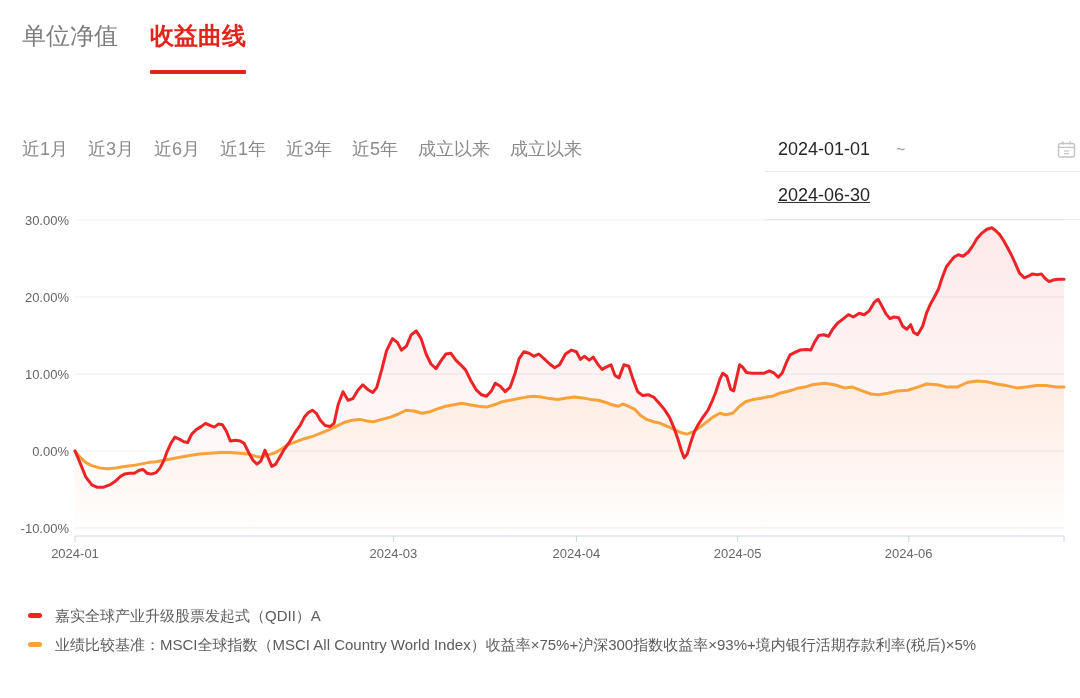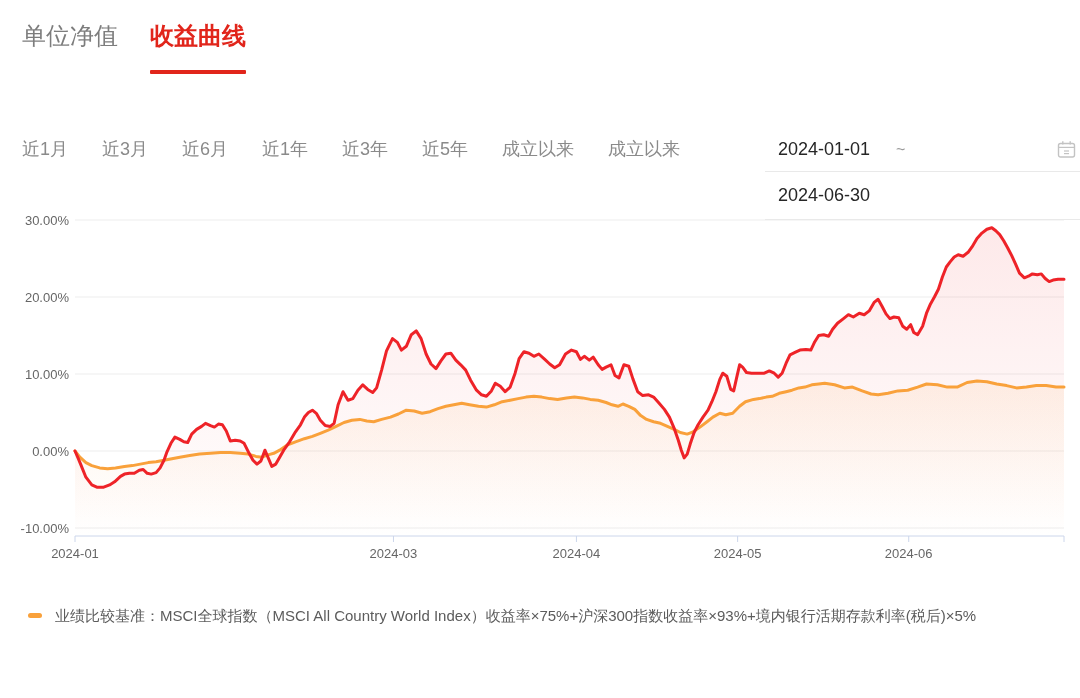--- a/index.html
+++ b/index.html
@@ -11,29 +11,29 @@
   .page{position:absolute;inset:0;}
   
   #chart-svg{position:absolute;left:0;top:0;width:1080px;height:698px;}
   #chart-svg text{font-family:"Liberation Sans","DejaVu Sans",sans-serif;}
   
   .tabs{position:absolute;left:22px;top:22px;display:flex;gap:32px;}
   .tab{position:relative;font-size:24px;line-height:28px;color:#7d7d7d;cursor:pointer;padding-bottom:32px;}
   .tab.active{color:#e1251b;font-weight:bold;}
   .tab-underline{position:absolute;left:0;bottom:8px;width:100%;height:4px;background:#e1251b;border-radius:1px;}
   
-  .filters{position:absolute;left:22px;top:137px;display:flex;gap:34px;font-size:18px;color:#8a8a8a;}
+  .filters{position:absolute;left:22px;top:137px;display:flex;gap:20px;font-size:18px;color:#8a8a8a;}
   .filter-item{cursor:pointer;white-space:nowrap;}
   
   .datepicker{position:absolute;left:765px;top:128px;width:315px;}
   .dp-row{display:flex;align-items:center;height:43px;border-bottom:1px solid #e9e9e9;padding:0 4px 0 13px;}
   .dp-date{font-size:18px;color:#262626;}
   .dp-tilde{font-size:16px;color:#9b9b9b;margin-left:26px;}
   .dp-cal{margin-left:auto;cursor:pointer;display:flex;}
-  .dp-row2{height:47px;}
+  .dp-row2{height:47px;text-decoration:underline;}
   
   .legend{position:absolute;left:28px;top:603px;width:1024px;}
   .legend-item{display:flex;align-items:flex-start;cursor:pointer;margin-bottom:3px;}
   .swatch{flex:0 0 14px;height:5px;border-radius:2.5px;margin-top:10px;background:#ccc;}
   .legend-text{margin-left:13px;font-size:15px;line-height:26px;color:#5c5c5c;max-width:990px;}
 </style>
 </head>
 <body>
 
 <div class="page">
@@ -113,18 +113,22 @@
         </svg>
       </span>
     </div>
     <div class="dp-row dp-row2">
       <span class="dp-date">2024-06-30</span>
     </div>
   </div>
 
   <div class="legend">
     <div class="legend-item">
+      <span class="swatch" style="background: rgb(238, 35, 40);"></span>
+      <span class="legend-text">嘉实全球产业升级股票发起式（QDII）A</span>
+    </div>
+    <div class="legend-item">
       <span class="swatch" style="background: rgb(249, 161, 59);"></span>
       <span class="legend-text">业绩比较基准：MSCI全球指数（MSCI All Country World Index）收益率×75%+沪深300指数收益率×93%+境内银行活期存款利率(税后)×5%</span>
     </div>
   </div>
 
 </div>
 
 </body></html>

